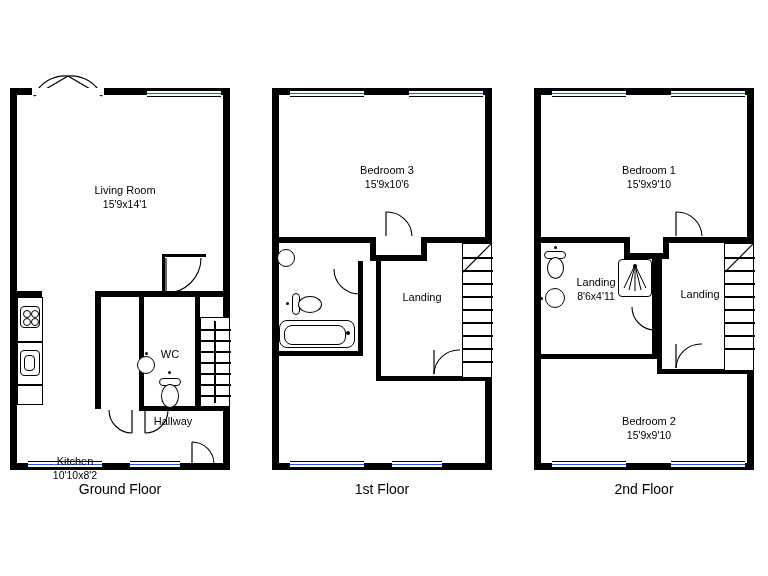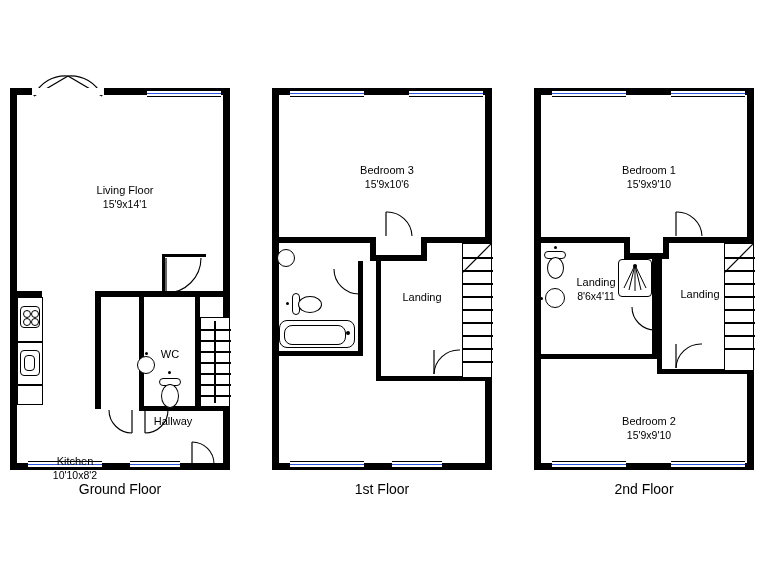--- a/index.html
+++ b/index.html
@@ -209,21 +209,21 @@
     </div>
 
     <div class="door-arc" style="left:180px; top:352px; width:32px; height:26px;">
       <svg width="32" height="26" viewBox="0 0 32 26">
         <path d="M2 24 L2 2" stroke="#000" stroke-width="1.2" fill="none"></path>
         <path d="M2 2 A 22 22 0 0 1 24 24" stroke="#000" stroke-width="1.1" fill="none"></path>
       </svg>
     </div>
 
     <div class="label" style="left:50px; top:95px; width:130px;">
-      <span>Living Floor</span>
+      <span>Living Room</span>
       <span class="dim">15'9x14'1</span>
     </div>
     <div class="label" style="left:135px; top:259px; width:50px;">
       <span>WC</span>
     </div>
     <div class="label" style="left:25px; top:322px; width:80px;margin-top:44px;">
       <span>Kitchen</span>
       <span class="dim">10'10x8'2</span>
     </div>
     <div class="label" style="left:128px; top:326px; width:70px;">

